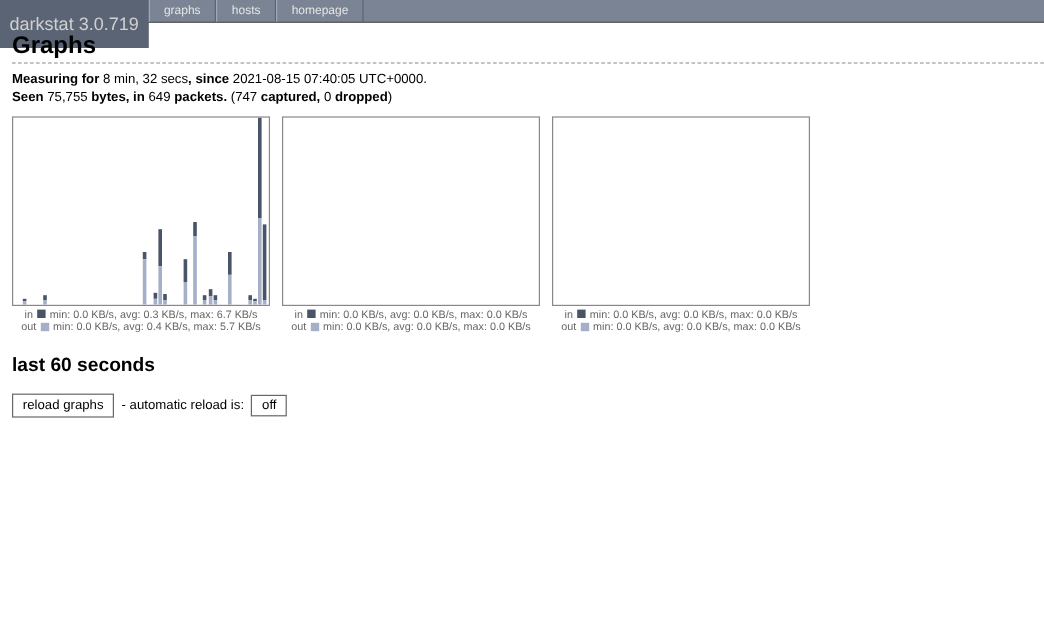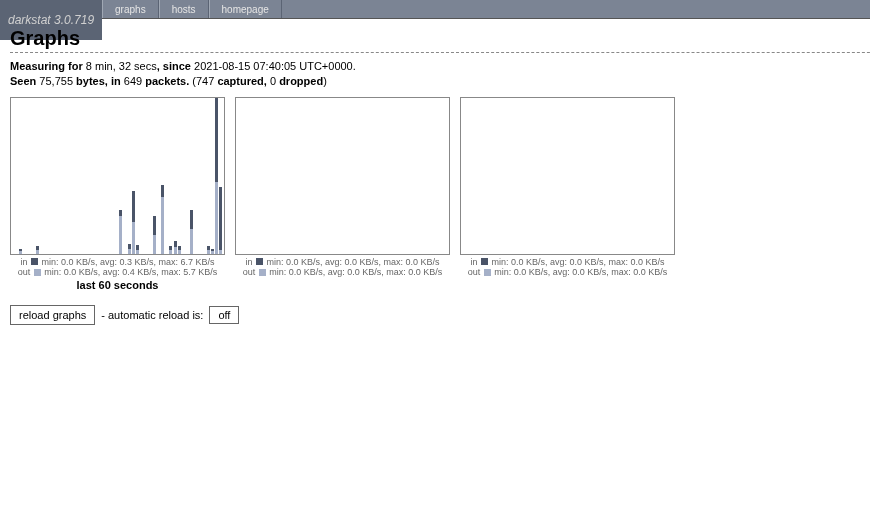--- a/index.html
+++ b/index.html
@@ -13,25 +13,24 @@
   .navbar {
     background: #7b8494;
     display: flex;
     align-items: stretch;
     height: 18px;
     border-bottom: 1px solid #555;
   }
   .navbar .brand {
     background: #5b6474;
     color: #d0d0d0;
-    font-size: 12px;
+    font-size: 15px;
     padding: 20px 8px;
     display: flex;
     align-items: center;
-    font-style: italic;
   }
   .navbar .nav-item {
     color: #e5e5e5;
     font-size: 10px;
     padding: 2px 12px;
     border-left: 1px solid #a0a8b4;
     border-right: 1px solid #5b6474;
     display: flex;
     align-items: center;
     cursor: pointer;
@@ -81,23 +80,23 @@
   .legend .sq {
     display: inline-block;
     width: 7px; height: 7px;
     vertical-align: middle;
     margin: 0 1px 1px 1px;
   }
   .sq-in { background: #4a5468; }
   .sq-out { background: #a5b0c8; }
   .graph-title {
     font-weight: bold;
-    font-size: 11px;
-    text-align: center;
-    margin-top: 1px;
+    font-size: 16px;
+    text-align: left;
+    margin-top: 18px;
   }
   .controls { font-size: 11px; display:flex; align-items:center; gap:6px;}
   .btn {
     border: 1px solid #666;
     background: #fff;
     font-size: 11px;
     padding: 3px 8px;
     font-family: inherit;
     cursor: pointer;
   }

